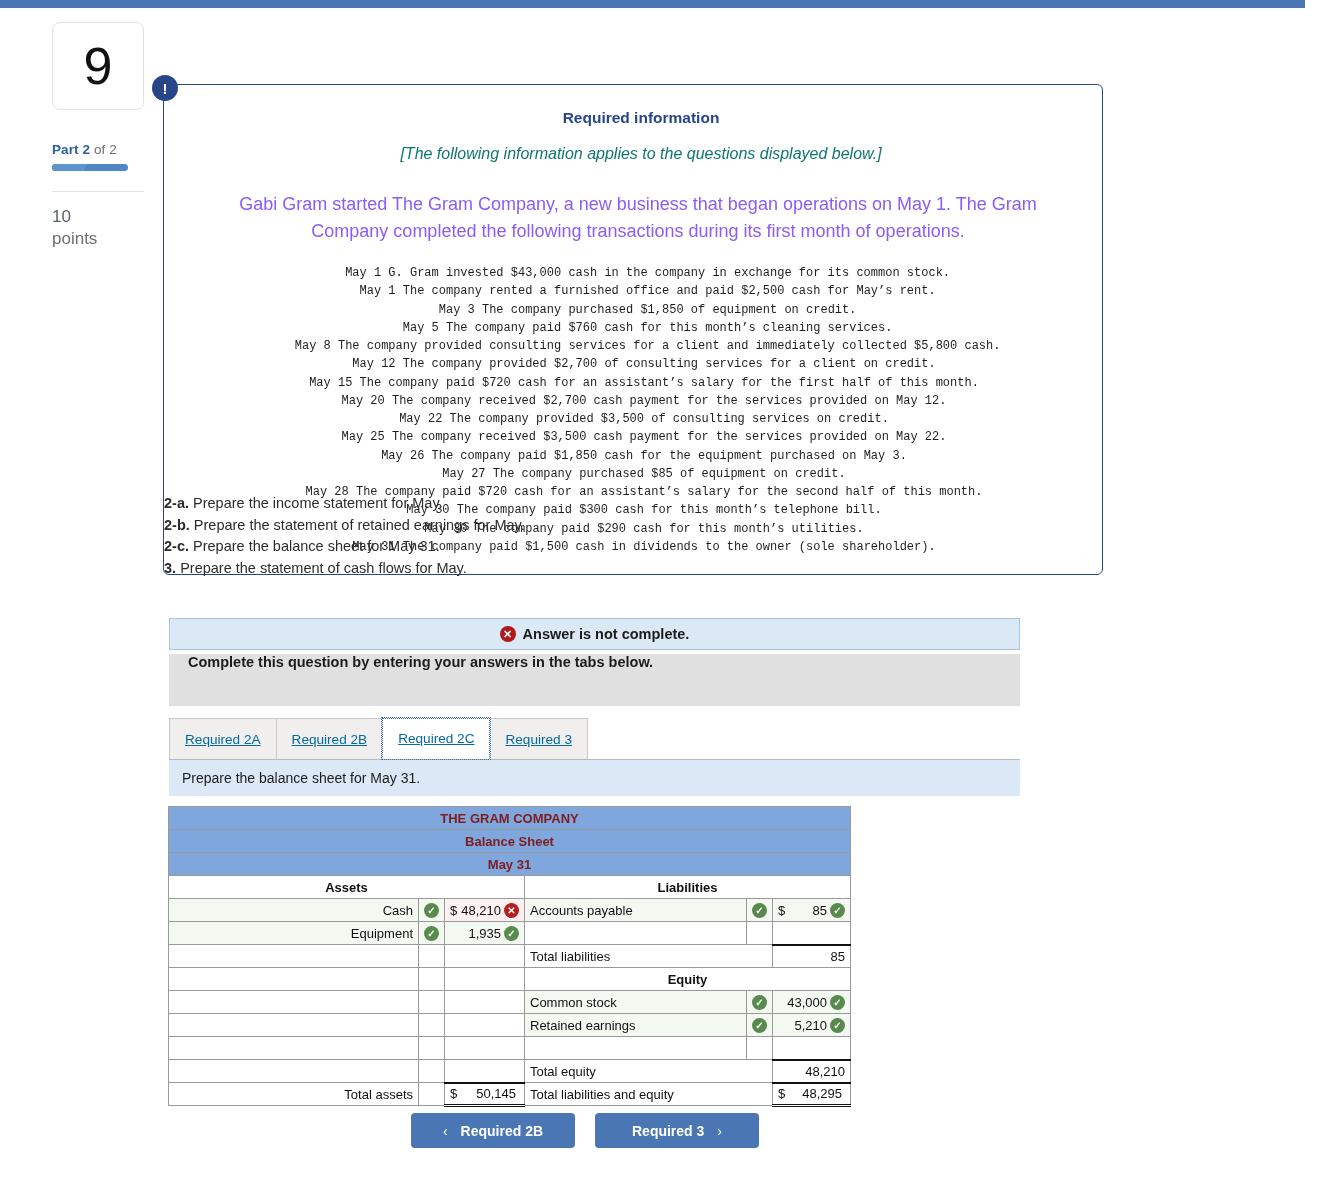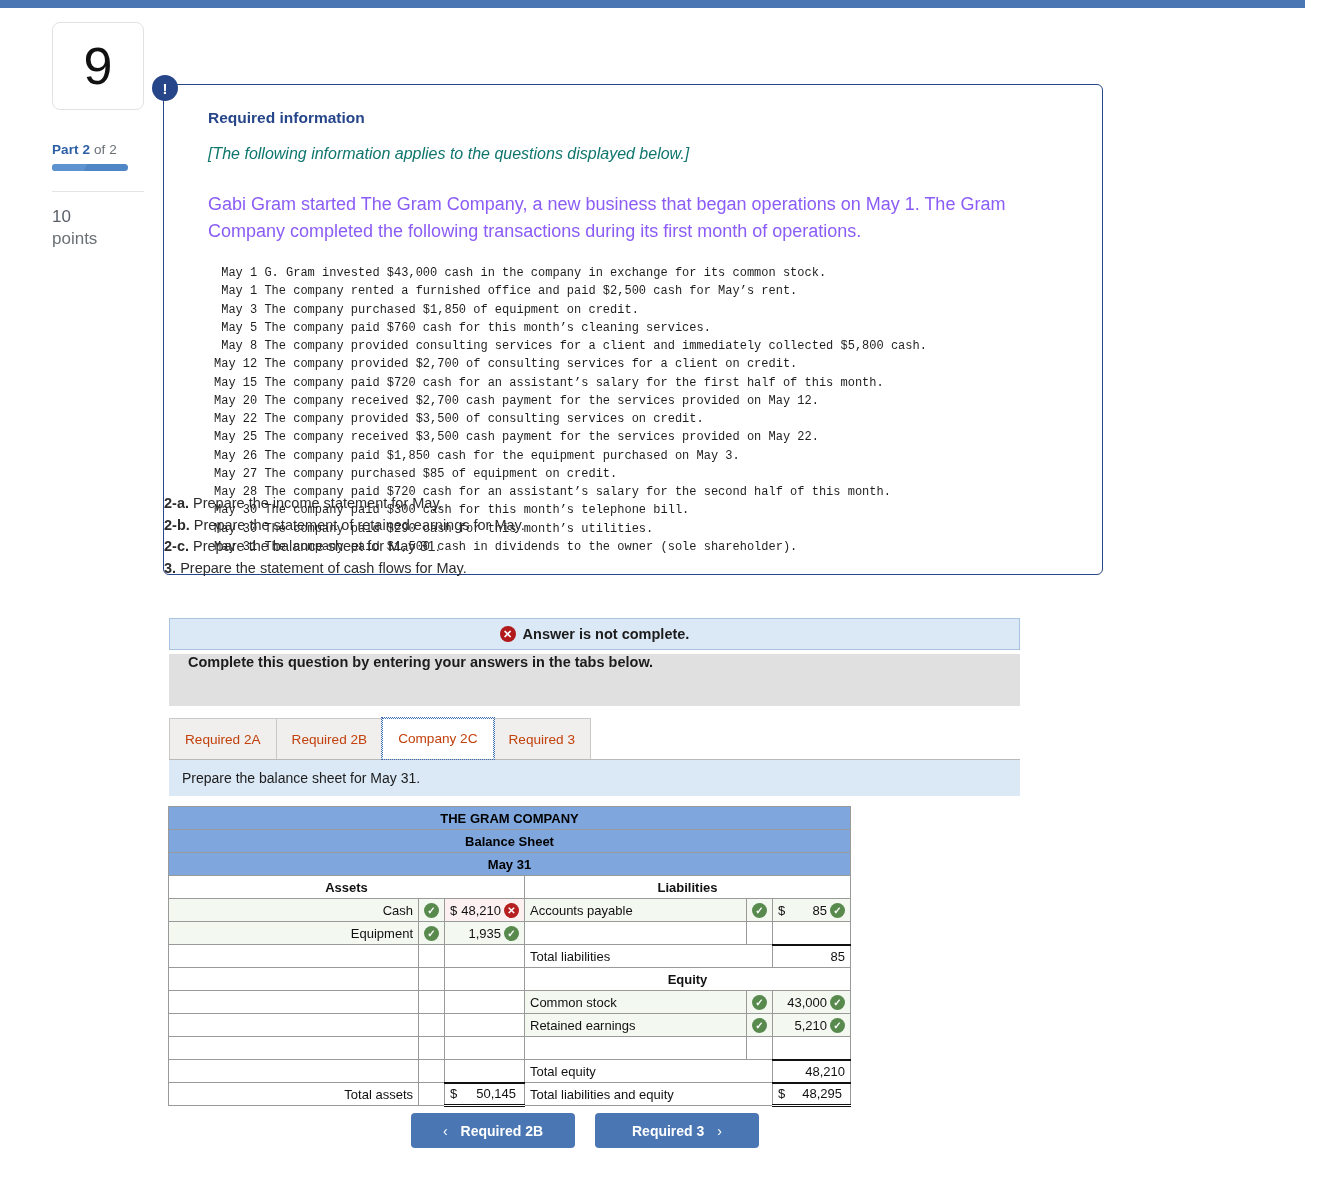--- a/index.html
+++ b/index.html
@@ -92,21 +92,21 @@
     left: -12px; top: -10px;
     width: 26px; height: 26px;
     border-radius: 50%;
     background: #27468a;
     color: #ffffff;
     font-weight: 700;
     font-size: 15px;
     display: flex; align-items: center; justify-content: center;
     line-height: 1;
   }
-  .info-inner { padding: 24px 28px 18px 44px; }
+  .info-inner { padding: 24px 28px 18px 44px; text-align: center; }
   .req-title {
     color: #27468a;
     font-weight: 700;
     font-size: 15.5px;
     margin: 0 0 18px 0;
   }
   .italic-note {
     font-style: italic;
     font-size: 16px;
     color: #0f766e;
@@ -185,25 +185,26 @@
     height: 42px;
     display: flex;
     align-items: flex-end;
     border-bottom: 1px solid #b9b9b9;
   }
   .tab {
     height: 41px;
     padding: 0 15px;
     display: flex; align-items: center;
     font-size: 13.6px;
-    color: #c2410c;
+    color: #0369a1;
     background: #f0efed;
     border: 1px solid #c9c9c9;
     border-bottom: none;
     margin-right: -1px;
+    text-decoration: underline;
   }
   .tab.active {
     background: #ffffff;
     border: 1px dotted #3b6fb5;
     border-bottom: 1px solid #ffffff;
     position: relative;
     z-index: 3;
     outline: 1px dotted #3b6fb5;
   }
   .tab-desc {
@@ -237,21 +238,21 @@
   .c-mark  { width: 22px; padding: 0 2px; text-align: center; }
   .c-amt   { width: 80px; text-align: right; padding-right: 6px; }
   .c-lab2  { width: 222px; }
   .c-mark2 { width: 22px; padding: 0 2px; text-align: center; }
   .c-amt2  { width: 78px; text-align: right; padding-right: 6px; }
 
   .hdr-blue {
     background: #7fa6dd !important;
     text-align: center;
     font-weight: 700;
-    color: #000000;
+    color: #7f1d1d;
     height: 23px;
     margin-left: 36px;
   }
   .hdr-sec {
     text-align: center;
     font-weight: 700;
     background: #ffffff !important;
   }
   .tinted { background: #f3f8f1 !important; }
   .tinted-bad { background: #fcf0f0 !important; }
@@ -378,21 +379,21 @@
   </div>
 
   <div class="tabs">
     <div class="tab">
       <span>Required 2A</span>
     </div>
     <div class="tab">
       <span>Required 2B</span>
     </div>
     <div class="tab active">
-      <span>Company 2C</span>
+      <span>Required 2C</span>
     </div>
     <div class="tab">
       <span>Required 3</span>
     </div>
   </div>
   <div class="tab-desc">
     <span>Prepare the balance sheet for May 31.</span>
   </div>
 
   <table class="bs">

